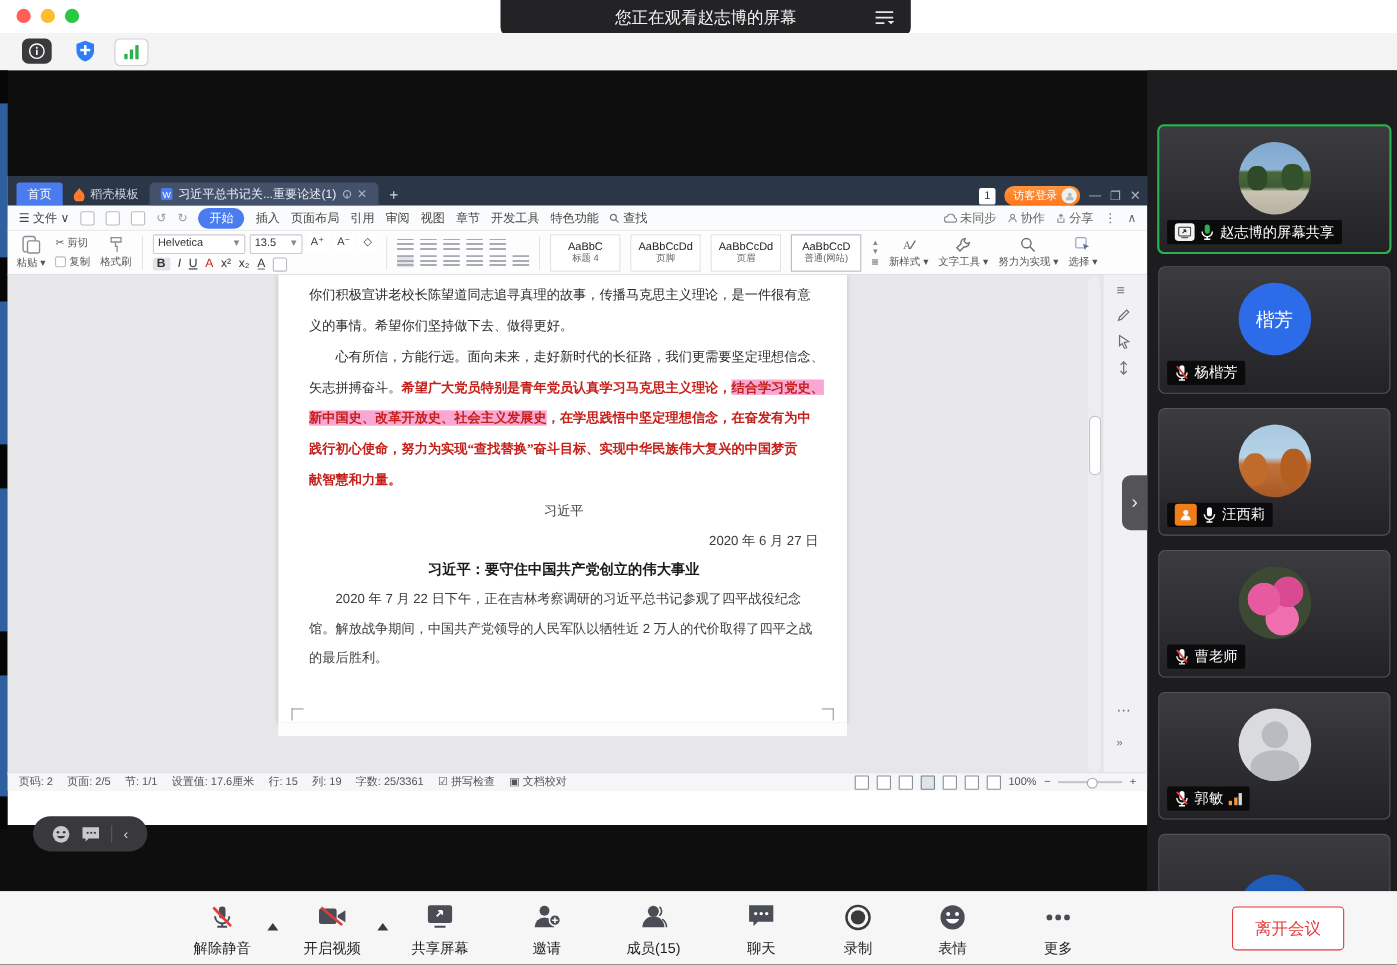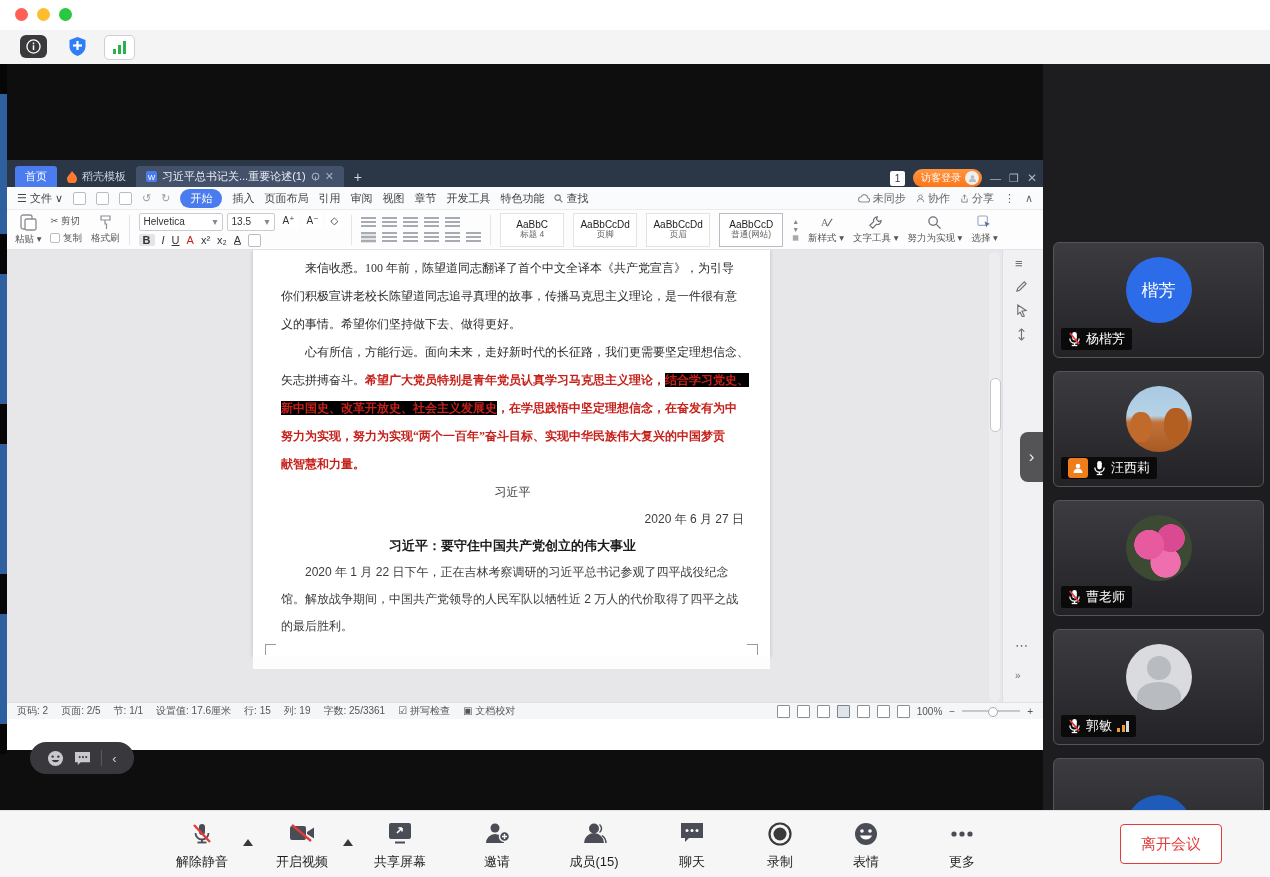--- a/index.html
+++ b/index.html
@@ -48,21 +48,21 @@
   .vdiv{width:1px;height:30px;background:#e4e4e8;}
   
   .canvas{left:0;top:90px;width:1036px;height:455px;background:#e7e7e9;overflow:hidden;}
   .page{left:246px;top:0;width:517px;height:407px;background:#fff;box-shadow:0 0 4px rgba(0,0,0,.18);}
   .page2{left:246px;top:419px;width:517px;height:36px;background:#fff;}
   .pggap{left:246px;top:407px;width:517px;height:12px;background:#fdfdfd;}
   .dl{height:28px;line-height:28px;font-size:12px;color:#2b2b2b;white-space:nowrap;overflow:hidden;
       font-family:"Liberation Serif","DejaVu Serif",serif;padding:0 26px 0 28px;}
   .ind{text-indent:24px;}
   .red{color:#c6201a;font-weight:bold;}
-  .hl{background:#000000;}
+  .hl{background:#f9a8d4;}
   .sans{font-family:"Liberation Sans","DejaVu Sans",sans-serif;color:#3c3c3c;}
   .crn{position:absolute;width:10px;height:10px;border:0 solid #9a9a9a;}
   .scroll{left:982px;top:2px;width:11px;height:450px;background:#ededef;border-radius:6px;}
   .thumb{left:983px;top:128px;width:9px;height:52px;background:#fff;border:1px solid #c6c6ca;border-radius:5px;cursor:pointer;}
   .sidepanel{left:995px;top:0;width:41px;height:455px;background:#f1f1f3;border-left:1px solid #dfdfe3;}
   .sideico{position:absolute;left:12px;color:#6b6f76;font-size:13px;cursor:pointer;}
   .handle{left:1013px;top:182px;width:23px;height:50px;background:rgba(70,70,74,.92);border-radius:8px 0 0 8px;
           color:#e8e8e8;font-size:17px;display:flex;align-items:center;justify-content:center;cursor:pointer;}
   
   .statusbar{left:0;top:542px;width:1036px;height:17px;background:#f5f6f8;border-top:1px solid #e1e1e5;
@@ -104,20 +104,33 @@
 </style>
 </head>
 <body>
 
 <div class="app">
 
   <div class="abs topbar">
     <div class="abs light" style="left:15px;background:#ff5f57"></div>
     <div class="abs light" style="left:37px;background:#febc2e"></div>
     <div class="abs light" style="left:59px;background:#28c840"></div>
+  </div>
+  <div class="abs notch">
+    <span>您正在观看赵志博的屏幕</span>
+    <span class="notch-menu">
+      <svg width="20" height="16" viewBox="0 0 20 16">
+          <g stroke="#e8e8e8" stroke-width="1.6">
+            <line x1="2" y1="3" x2="18" y2="3"></line>
+            <line x1="2" y1="8" x2="18" y2="8"></line>
+            <line x1="2" y1="13" x2="10" y2="13"></line>
+          </g>
+          <path d="M13 11l3 3 3-3z" fill="#e8e8e8"></path>
+        </svg>
+    </span>
   </div>
 
   <div class="abs subbar">
     <div class="abs chip" style="left:20px;top:5px;width:27px;height:23px;background:#3a3a3d;border-radius:6px">
       <svg width="15" height="15" viewBox="0 0 16 16">
           <circle cx="8" cy="8" r="7" fill="none" stroke="#fff" stroke-width="1.4"></circle>
           <rect x="7.2" y="6.7" width="1.6" height="5" fill="#fff"></rect>
           <rect x="7.2" y="3.8" width="1.6" height="1.8" fill="#fff"></rect>
         </svg>
     </div>
@@ -366,32 +379,31 @@
               <rect x="1" y="1" width="10" height="10" rx="1.5" fill="none" stroke="#9aa8c8" stroke-width="1.2"></rect>
               <path d="M8 7l6 2.5-2.6 1L10 13z" fill="#5b6b8c"></path>
             </svg>
           <span><span>选择</span> ▾</span>
         </div>
       </div>
 
       <div class="abs canvas">
         <div class="abs page">
           <div style="height:4px"></div>
-          <div class="dl ind">来信收悉。100 年前，陈望道同志翻译了首个中文全译本《共产党宣言》，为引导</div>
           <div class="dl">你们积极宣讲老校长陈望道同志追寻真理的故事，传播马克思主义理论，是一件很有意</div>
           <div class="dl">义的事情。希望你们坚持做下去、做得更好。</div>
           <div class="dl ind">心有所信，方能行远。面向未来，走好新时代的长征路，我们更需要坚定理想信念、</div>
           <div class="dl"><span>矢志拼搏奋斗。</span><span class="red">希望广大党员特别是青年党员认真学习马克思主义理论，</span><span class="red hl">结合学习党史、</span></div>
           <div class="dl"><span class="red hl">新中国史、改革开放史、社会主义发展史</span><span class="red">，在学思践悟中坚定理想信念，在奋发有为中</span></div>
-          <div class="dl red">努力为实现，努力为实现“两个一百年”奋斗目标、实现中华民族伟大复兴的中国梦贡</div>
+          <div class="dl red">践行初心使命，努力为实现“查找替换”奋斗目标、实现中华民族伟大复兴的中国梦贡</div>
           <div class="dl red">献智慧和力量。</div>
           <div class="dl" style="text-align:center;color:#404040">习近平</div>
           <div class="dl sans" style="text-align:right;height:26px;line-height:26px">2020 年 6 月 27 日</div>
           <div class="dl sans" style="text-align:center;font-weight:bold;color:#1a1a1a;font-size:13px;height:27px;line-height:27px">习近平：要守住中国共产党创立的伟大事业</div>
-          <div class="dl sans ind" style="height:27px;line-height:27px">2020 年 1 月 22 日下午，正在吉林考察调研的习近平总书记参观了四平战役纪念</div>
+          <div class="dl sans ind" style="height:27px;line-height:27px">2020 年 7 月 22 日下午，正在吉林考察调研的习近平总书记参观了四平战役纪念</div>
           <div class="dl sans" style="height:27px;line-height:27px">馆。解放战争期间，中国共产党领导的人民军队以牺牲近 2 万人的代价取得了四平之战</div>
           <div class="dl sans" style="height:27px;line-height:27px">的最后胜利。</div>
           <div class="crn" style="left:12px;bottom:2px;border-left-width:1px;border-top-width:1px"></div>
           <div class="crn" style="right:12px;bottom:2px;border-right-width:1px;border-top-width:1px"></div>
         </div>
         <div class="abs pggap"></div>
         <div class="abs scroll"></div>
         <div class="abs thumb"></div>
         <div class="abs sidepanel">
           <span class="sideico" style="top:6px">≡</span>
@@ -537,20 +549,43 @@
             <circle cx="13" cy="6.5" r="1.1"></circle>
           </g>
         </svg>
       <span style="width:1px;height:16px;background:#5a5a5e;"></span>
       <span style="color:#cfcfcf;font-size:13px;cursor:pointer;">‹</span>
     </div>
   </div>
 
   <div class="abs sidebar">
 
+    <div class="tile active" style="top:49px">
+      <div class="av" style="background:
+        linear-gradient(180deg,#7fa8cf 0%,#8fb3d6 38%,#49683c 42%,#3f5c34 62%,#c9c3b4 68%,#b9b2a2 100%);">
+        <i style="position:absolute;left:8px;top:22px;width:18px;height:22px;background:#2f4a28;border-radius:40%;"></i>
+        <i style="position:absolute;right:7px;top:20px;width:20px;height:24px;background:#33512b;border-radius:40%;"></i>
+      </div>
+      <div class="namebar">
+        <span style="width:18px;height:16px;background:#f2f2f2;border-radius:3px;display:inline-flex;align-items:center;justify-content:center;">
+          <svg width="12" height="11" viewBox="0 0 12 11">
+              <rect x="0.5" y="0.5" width="11" height="8" rx="1" fill="none" stroke="#333"></rect>
+              <path d="M4 6l3-3m0 0v2.2M7 3H4.8" stroke="#333" fill="none"></path>
+              <line x1="3" y1="10.2" x2="9" y2="10.2" stroke="#333"></line>
+            </svg>
+        </span>
+        <svg width="13" height="16" viewBox="0 0 14 17">
+            <rect x="4.5" y="1" width="5" height="9" rx="2.5" fill="#2bb24c"></rect>
+            <path d="M2 8a5 5 0 0 0 10 0" fill="none" stroke="#fff" stroke-width="1.4"></path>
+            <line x1="7" y1="13" x2="7" y2="15.5" stroke="#fff" stroke-width="1.4"></line>
+            <line x1="4" y1="15.5" x2="10" y2="15.5" stroke="#fff" stroke-width="1.4"></line>
+          </svg>
+        <span>赵志博的屏幕共享</span>
+      </div>
+    </div>
 
     <div class="tile" style="top:178px">
       <div class="av" style="background:#2d6ce8;display:flex;align-items:center;justify-content:center;color:#fff;font-size:17px;">楷芳</div>
       <div class="namebar">
         <svg width="13" height="16" viewBox="0 0 14 17">
             <rect x="4.5" y="1" width="5" height="9" rx="2.5" fill="#fff"></rect>
             <path d="M2 8a5 5 0 0 0 10 0" fill="none" stroke="#fff" stroke-width="1.4"></path>
             <line x1="7" y1="13" x2="7" y2="15.5" stroke="#fff" stroke-width="1.4"></line>
             <line x1="4" y1="15.5" x2="10" y2="15.5" stroke="#fff" stroke-width="1.4"></line>
             <line x1="2" y1="2" x2="12" y2="14" stroke="#e23b3b" stroke-width="1.8"></line>

